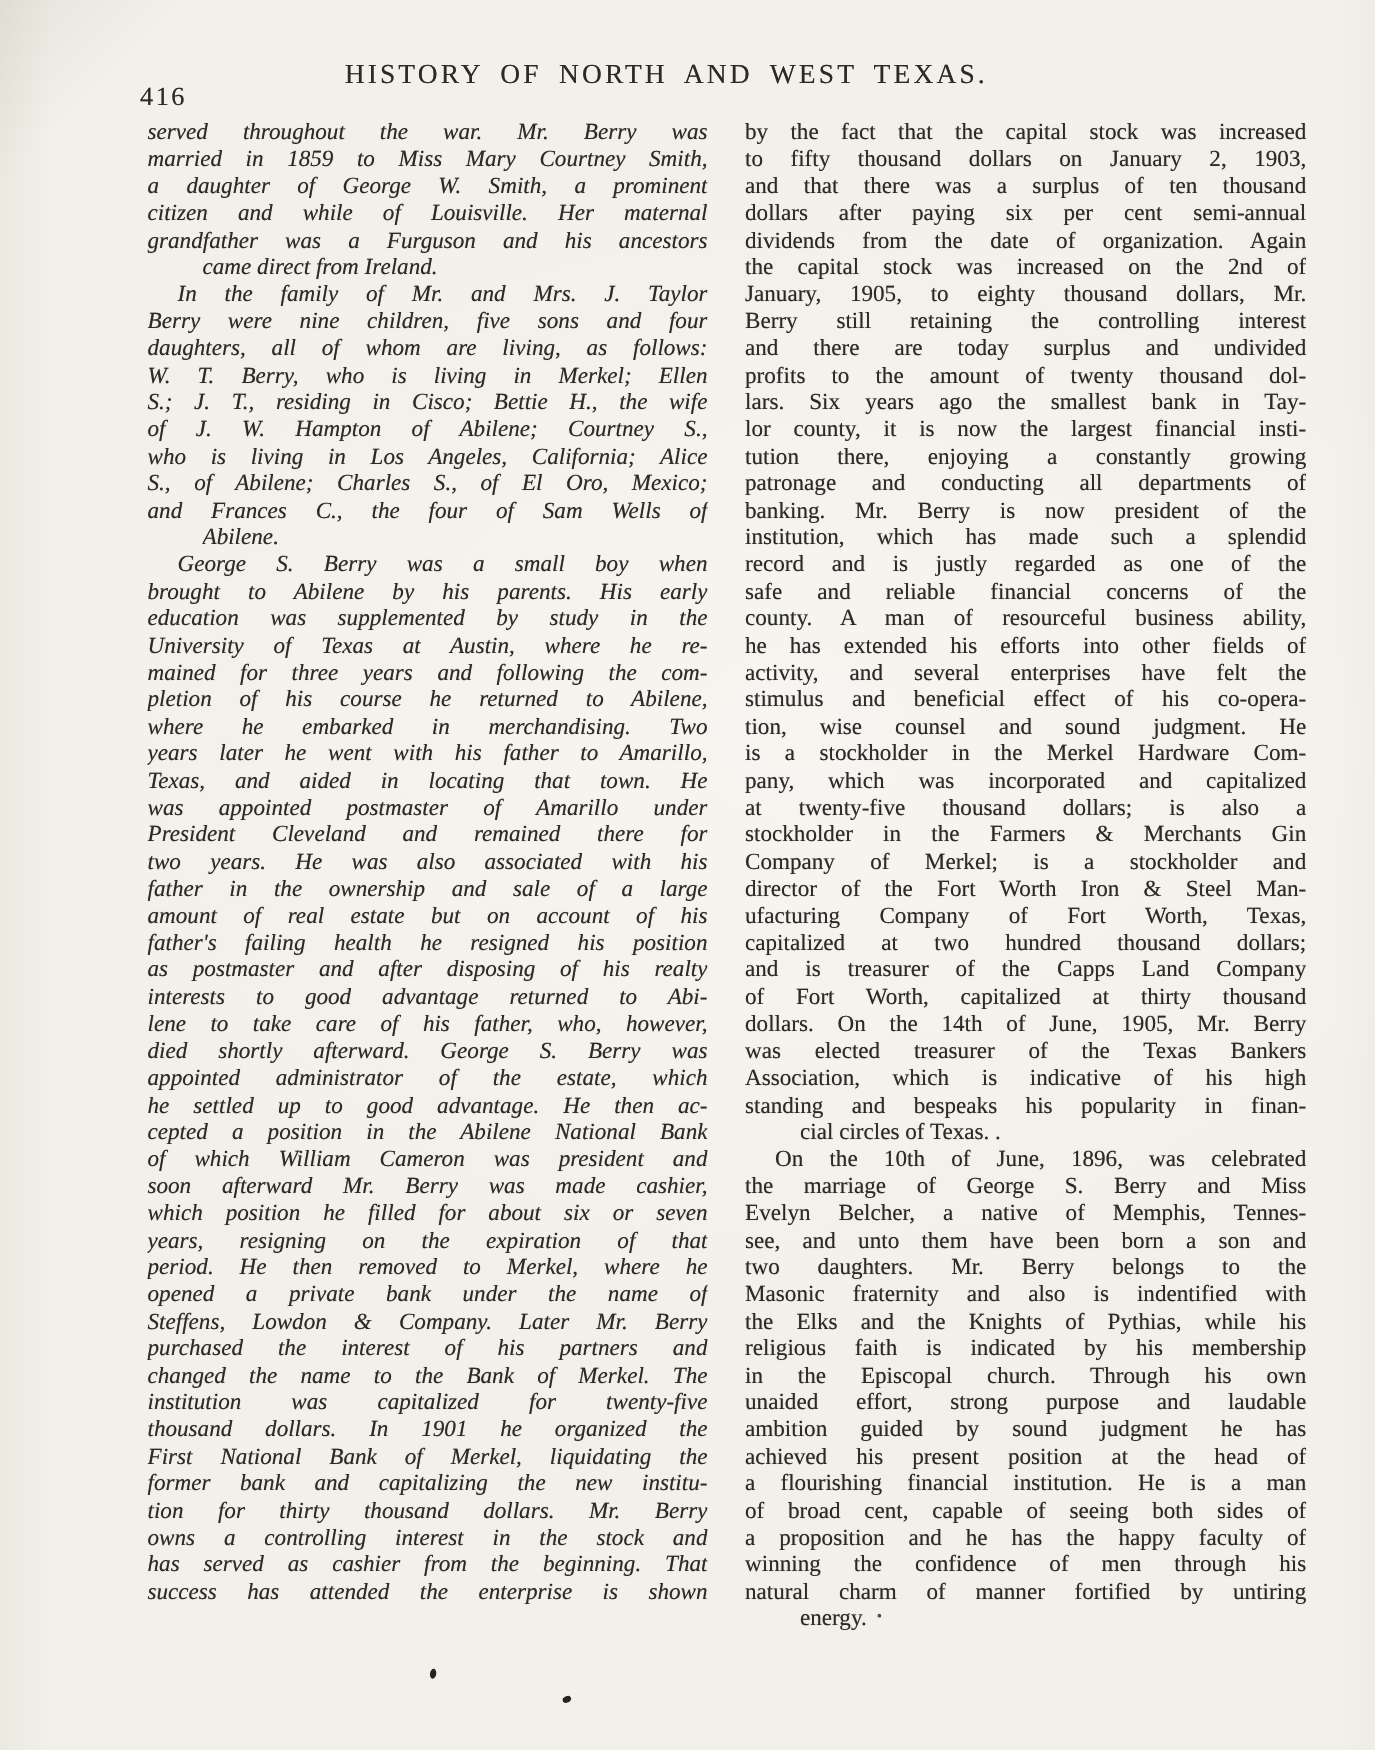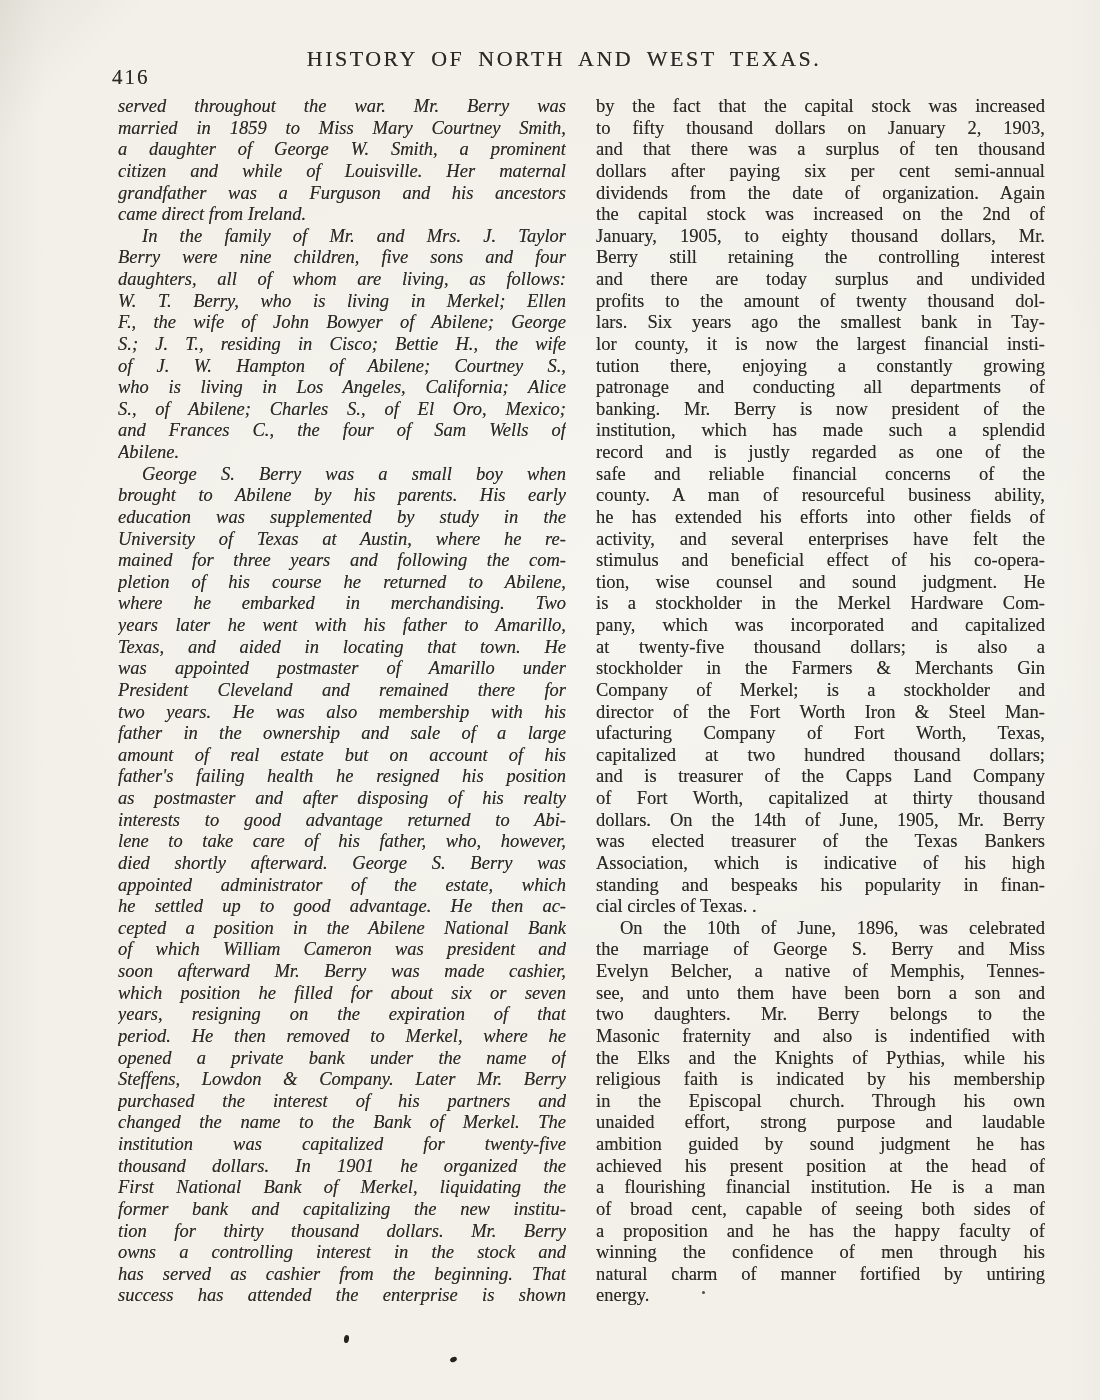--- a/index.html
+++ b/index.html
@@ -39,40 +39,39 @@
   .header-title {
     position: absolute;
     left: 533px;
     top: 46px;
     transform: translateX(-50%);
     font-size: 22px;
     letter-spacing: 2.5px;
     white-space: nowrap;
     word-spacing: 6px;
     text-shadow: 0 0 0.5px rgba(43,42,39,0.6);
-    margin-left: 31px;
   }
   .col {
     position: absolute;
     top: 96px;
   }
   .col-left  { left: 118px; width: 448px; font-style: italic; }
   .col-right { left: 596px; width: 449px; }
   .ln {
     font-size: 18.5px;
     height: 21.64px;
     line-height: 21.64px;
     text-align: justify;
     text-align-last: justify;
     overflow: hidden;
     white-space: normal;
     text-shadow: 0 0 0.55px rgba(43,42,39,0.55);
   }
   .ln.in  { text-indent: 24px; }
-  .ln.end { text-align-last: left; }
+  .ln.end { text-align-last: left; margin-left: 44px; }
   .speck {
     position: absolute;
     background: #242320;
     border-radius: 50%;
   }
   .speck-1 { left: 344px; top: 1335px; width: 5px; height: 8px; transform: rotate(8deg); }
   .speck-2 { left: 450px; top: 1357px; width: 7px; height: 5px; transform: rotate(-25deg); }
   .speck-3 { left: 702px; top: 1291px; width: 3px; height: 3px; opacity: 0.8; }
 </style>
 </head>
@@ -88,39 +87,38 @@
       <div class="ln">served throughout the war.  Mr. Berry was</div>
       <div class="ln">married in 1859 to Miss Mary Courtney Smith,</div>
       <div class="ln">a daughter of George W. Smith, a prominent</div>
       <div class="ln">citizen and while of Louisville.  Her maternal</div>
       <div class="ln">grandfather was a Furguson and his ancestors</div>
       <div class="ln end">came direct from Ireland.</div>
       <div class="ln in">In the family of Mr. and Mrs. J. Taylor</div>
       <div class="ln">Berry were nine children, five sons and four</div>
       <div class="ln">daughters, all of whom are living, as follows:</div>
       <div class="ln">W. T. Berry, who is living in Merkel; Ellen</div>
-      <div class="ln">F., the wife of John Bowyer of Abilene; George</div>
       <div class="ln">S.; J. T., residing in Cisco; Bettie H., the wife</div>
       <div class="ln">of J. W. Hampton of Abilene; Courtney S.,</div>
       <div class="ln">who is living in Los Angeles, California; Alice</div>
       <div class="ln">S., of Abilene; Charles S., of El Oro, Mexico;</div>
       <div class="ln">and Frances C., the four of Sam Wells of</div>
       <div class="ln end">Abilene.</div>
       <div class="ln in">George S. Berry was a small boy when</div>
       <div class="ln">brought to Abilene by his parents.  His early</div>
       <div class="ln">education was supplemented by study in the</div>
       <div class="ln">University of Texas at Austin, where he re-</div>
       <div class="ln">mained for three years and following the com-</div>
       <div class="ln">pletion of his course he returned to Abilene,</div>
       <div class="ln">where he embarked in merchandising.  Two</div>
       <div class="ln">years later he went with his father to Amarillo,</div>
       <div class="ln">Texas, and aided in locating that town.  He</div>
       <div class="ln">was appointed postmaster of Amarillo under</div>
       <div class="ln">President Cleveland and remained there for</div>
-      <div class="ln">two years.  He was also membership with his</div>
+      <div class="ln">two years.  He was also associated with his</div>
       <div class="ln">father in the ownership and sale of a large</div>
       <div class="ln">amount of real estate but on account of his</div>
       <div class="ln">father's failing health he resigned his position</div>
       <div class="ln">as postmaster and after disposing of his realty</div>
       <div class="ln">interests to good advantage returned to Abi-</div>
       <div class="ln">lene to take care of his father, who, however,</div>
       <div class="ln">died shortly afterward.  George S. Berry was</div>
       <div class="ln">appointed administrator of the estate, which</div>
       <div class="ln">he settled up to good advantage.  He then ac-</div>
       <div class="ln">cepted a position in the Abilene National Bank</div>

